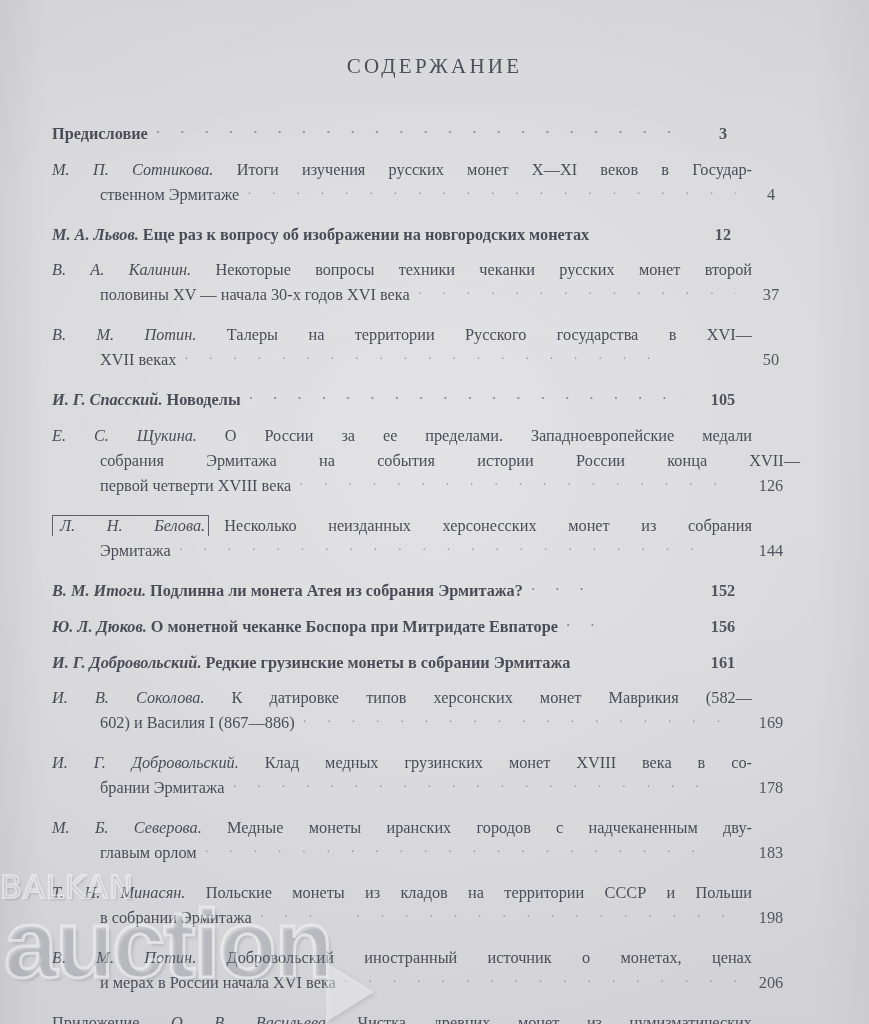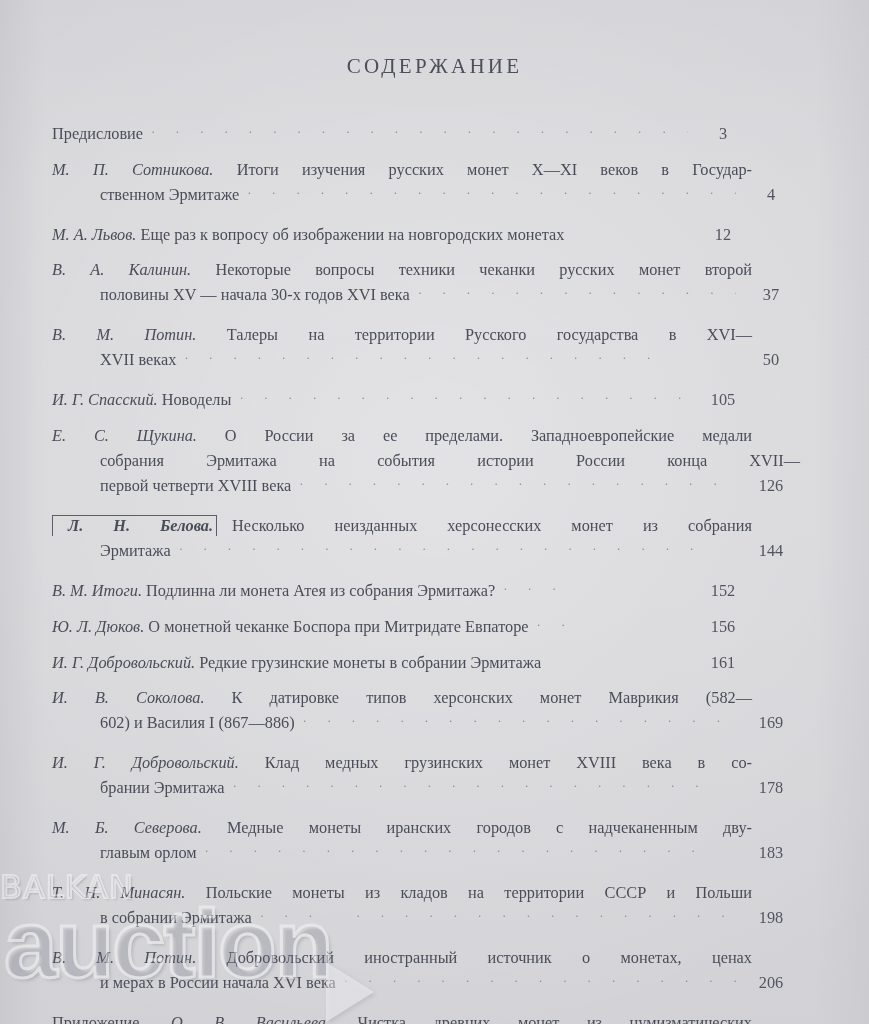--- a/index.html
+++ b/index.html
@@ -103,21 +103,21 @@
     list-style: none;
     position: relative;
     margin-top: 42px;
   }
 
   .entry {
     position: relative;
     margin: 0 0 14px 0;
     padding: 0 0 0 0;
   }
-  .entry.tight { margin-bottom: 10px; }
+  .entry.tight { margin-bottom: 10px; font-weight: bold; }
 
   .entry-body {
     position: relative;
     width: 700px;
     margin-left: 52px;
     font-size: 16.3px;
     line-height: 25px;
     text-align: justify;
     color: #4a4d58;
   }
@@ -134,25 +134,24 @@
     font-style: italic;
     white-space: nowrap;
   }
   .title-text { }
 
   
   .boxed-author {
     display: inline-block;
     border: 1.3px solid #5c5f6a;
     border-bottom: none;
-    padding: 0 3px 1px 15px;
+    padding: 0 3px 1px 7px;
     margin-right: 15px;
     font-style: italic;
     line-height: 20px;
-    font-weight: bold;
   }
   .row {
     display: flex;
     align-items: baseline;
     width: 700px;
   }
   .row .txt { white-space: nowrap; }
   .row .dots {
     flex: 1 1 auto;
     overflow: hidden;

